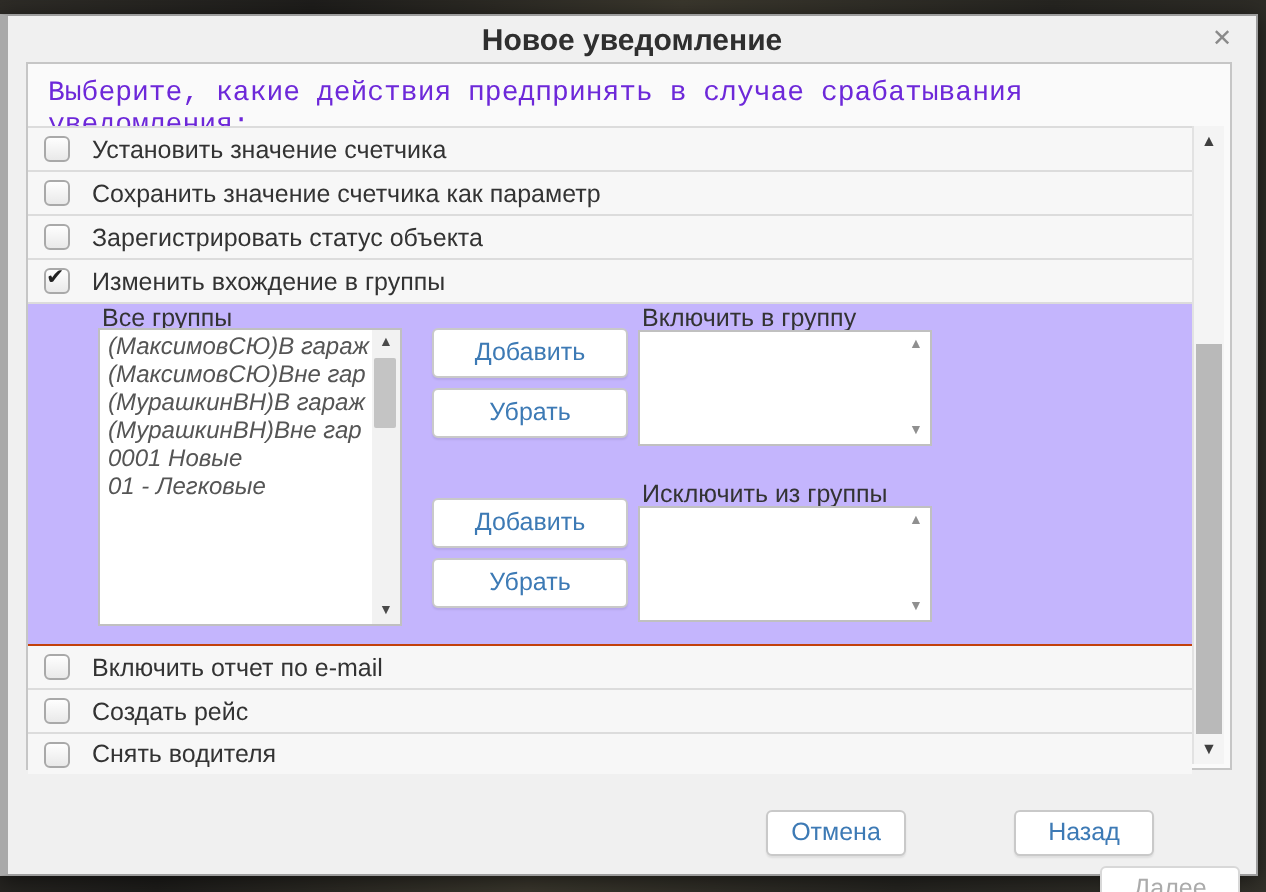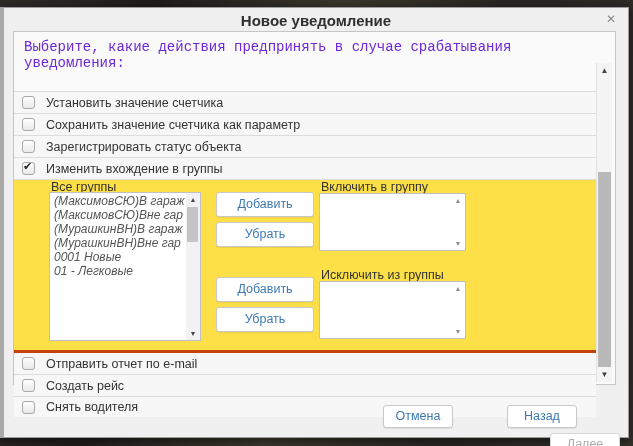--- a/index.html
+++ b/index.html
@@ -19,35 +19,35 @@
   }
   .close{
     position:absolute;top:3px;right:9px;width:16px;height:16px;
     color:#8a8a8a;font-size:12px;line-height:16px;text-align:center;cursor:pointer;
   }
   .content{
     position:absolute;left:9px;top:23px;width:603px;height:354px;box-sizing:border-box;
     background:#fafafa;border:1px solid #c6c6c6;
   }
   .instruction{position:absolute;left:10px;top:7px;font-size:14px;color:#6d28d9;font-family:Liberation Mono, monospace;}
-  .rows{position:absolute;left:0;top:31px;right:19px;border-top:1px solid #dcdcdc;margin-top:28px;}
+  .rows{position:absolute;left:0;top:31px;right:19px;border-top:1px solid #dcdcdc;}
   .action-row{
     height:21px;border-bottom:1px solid #dcdcdc;background:#f7f7f7;
     display:flex;align-items:center;padding-left:8px;box-sizing:content-box;
   }
   .row-label{font-size:12.5px;color:#333;}
   .cb{
     width:13px;height:13px;box-sizing:border-box;border:1px solid #a9a9a9;border-radius:3px;
     background:linear-gradient(#fefefe,#e9e9e9);margin-right:11px;position:relative;flex:0 0 auto;
   }
   .cb .check{
     position:absolute;left:0px;top:-3px;font-size:11px;color:#222;
   }
   .group-editor{
-    height:170px;border-bottom:3px solid #c2410c;background:#fde047;position:relative;
+    height:170px;border-bottom:1px solid #c2410c;background:#c4b5fd;position:relative;
   }
   .field-label{position:absolute;font-size:12.5px;color:#333;}
   .listbox{
     position:absolute;box-sizing:border-box;background:#fff;border:1px solid #c0c0c0;
     overflow:hidden;
     font-style:italic;
   }
   .lb-items{position:absolute;left:0;top:1px;right:15px;}
   .lb-item{
     font-size:12px;color:#555;line-height:14px;padding:0 0 0 4px;
@@ -142,21 +142,21 @@
         <div class="listbox" style="left:305px;top:101px;width:147px;height:58px;">
           <div class="lb-scroll light">
             <span class="arr up">▲</span>
             <span class="arr down">▼</span>
           </div>
         </div>
       </div>
 
       <div class="action-row">
         <span class="cb"></span>
-        <span class="row-label">Отправить отчет по e-mail</span>
+        <span class="row-label">Включить отчет по e-mail</span>
       </div>
       <div class="action-row">
         <span class="cb"></span>
         <span class="row-label">Создать рейс</span>
       </div>
       <div class="action-row" style="border-bottom:none;height:20px;">
         <span class="cb"></span>
         <span class="row-label">Снять водителя</span>
       </div>
     </div>

